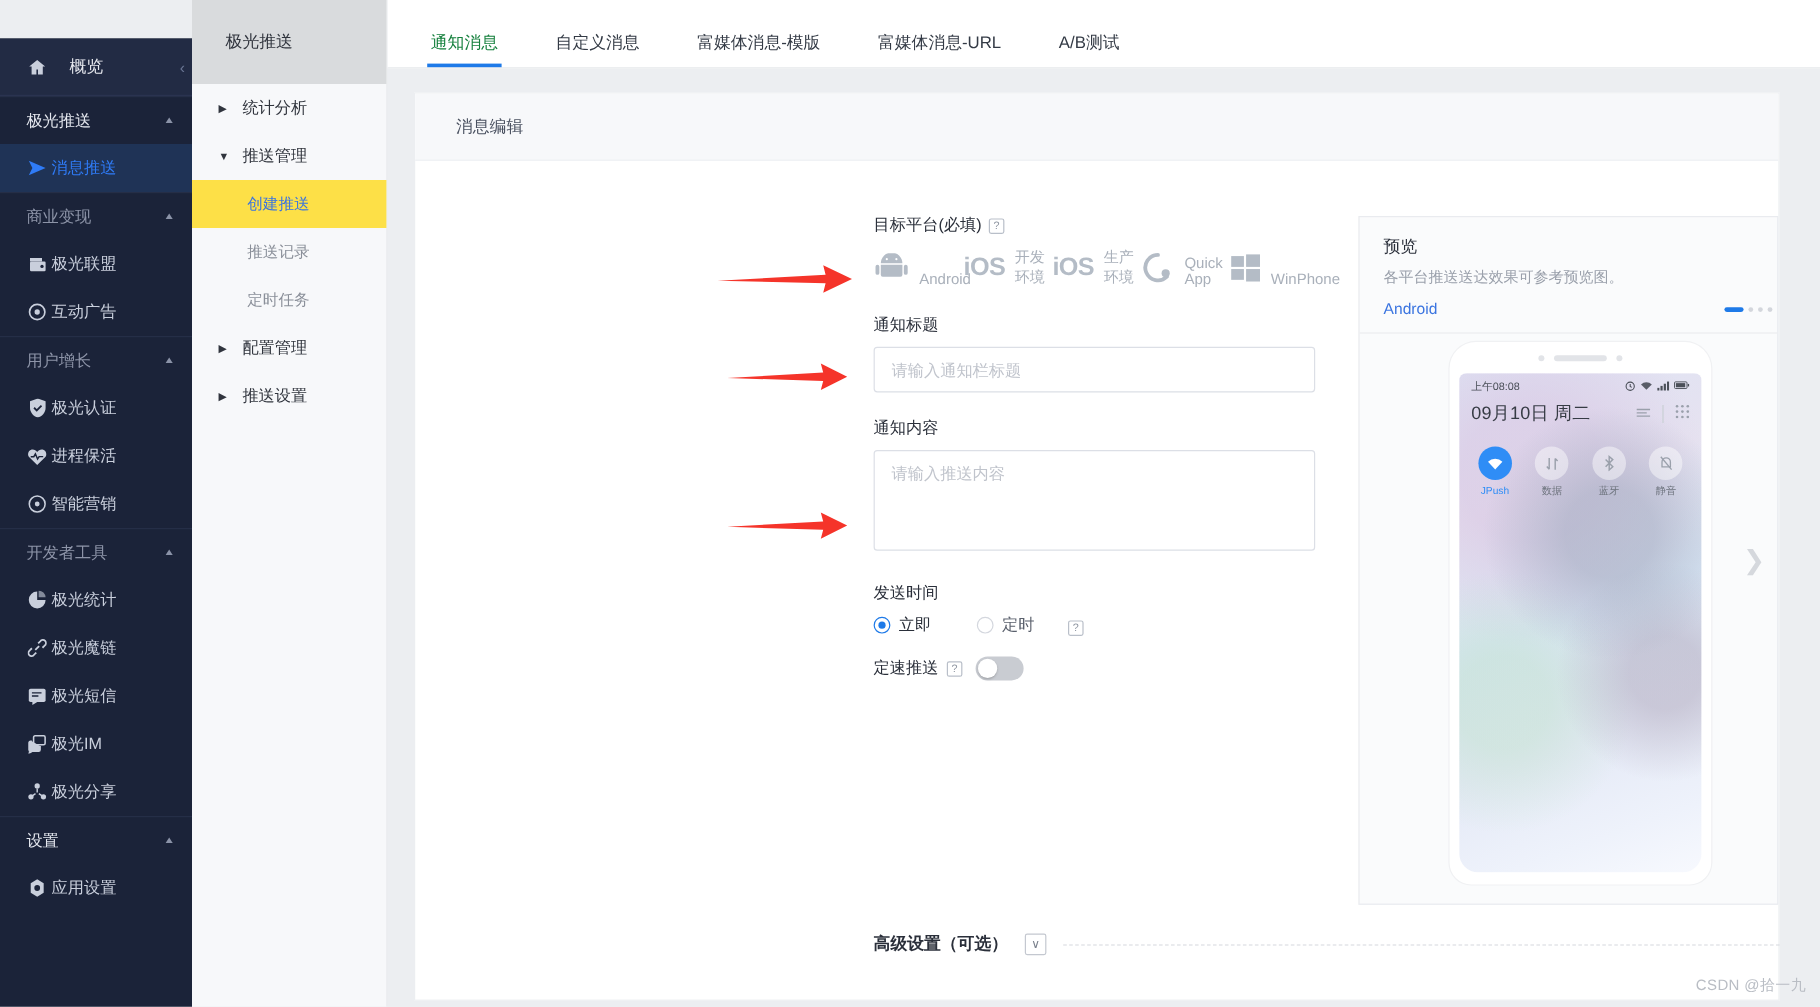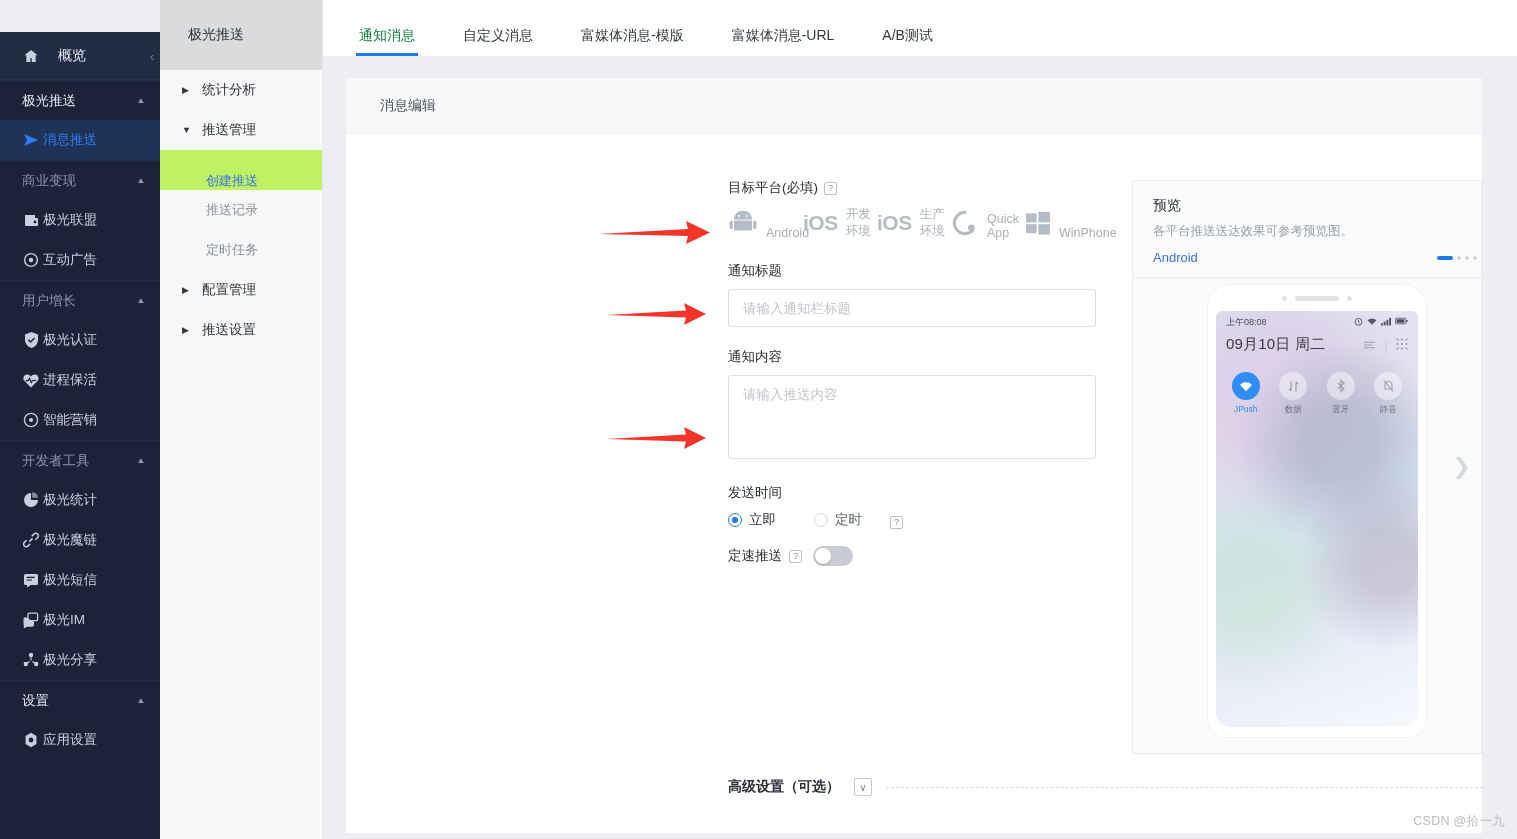--- a/index.html
+++ b/index.html
@@ -65,21 +65,21 @@
   .subnav-row {
     height: 40px; display:flex; align-items:center;
     padding-left: 22px; gap: 12px;
     font-size: 13.5px; color: #30343d; cursor:pointer;
   }
   .subnav-row .tri { font-size: 9px; color: #30343d; width:8px; }
   .subnav-sub {
     height: 40px; display:flex; align-items:center; padding-left: 46px;
     font-size: 13px; color: #8a8f99; cursor:pointer;
   }
-  .subnav-sub.active { color: #3a74e0; background: #bef264; align-items: flex-end; }
+  .subnav-sub.active { color: #3a74e0; background: #fde047; }
 
   
   .main { flex: 1 1 auto; height: 839px; position: relative; background: #eceef1; }
   .tabbar {
     height: 57px; background: #fff; display:flex; align-items: flex-end;
     padding-left: 36px; gap: 48px; border-bottom: 1px solid #e8eaed;
   }
   .tab {
     font-size: 14px; color: #333a45; padding-bottom: 14px;
     position: relative; cursor: pointer; line-height: 1;

